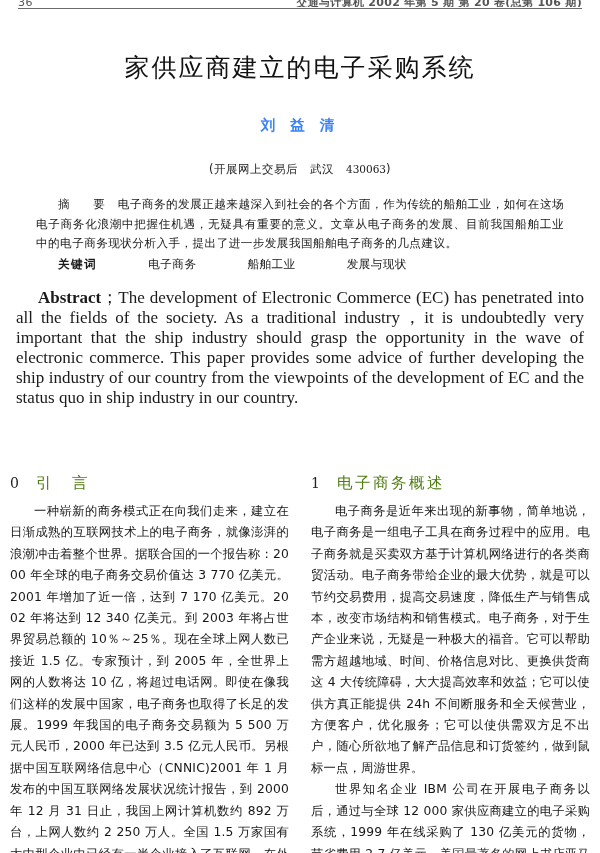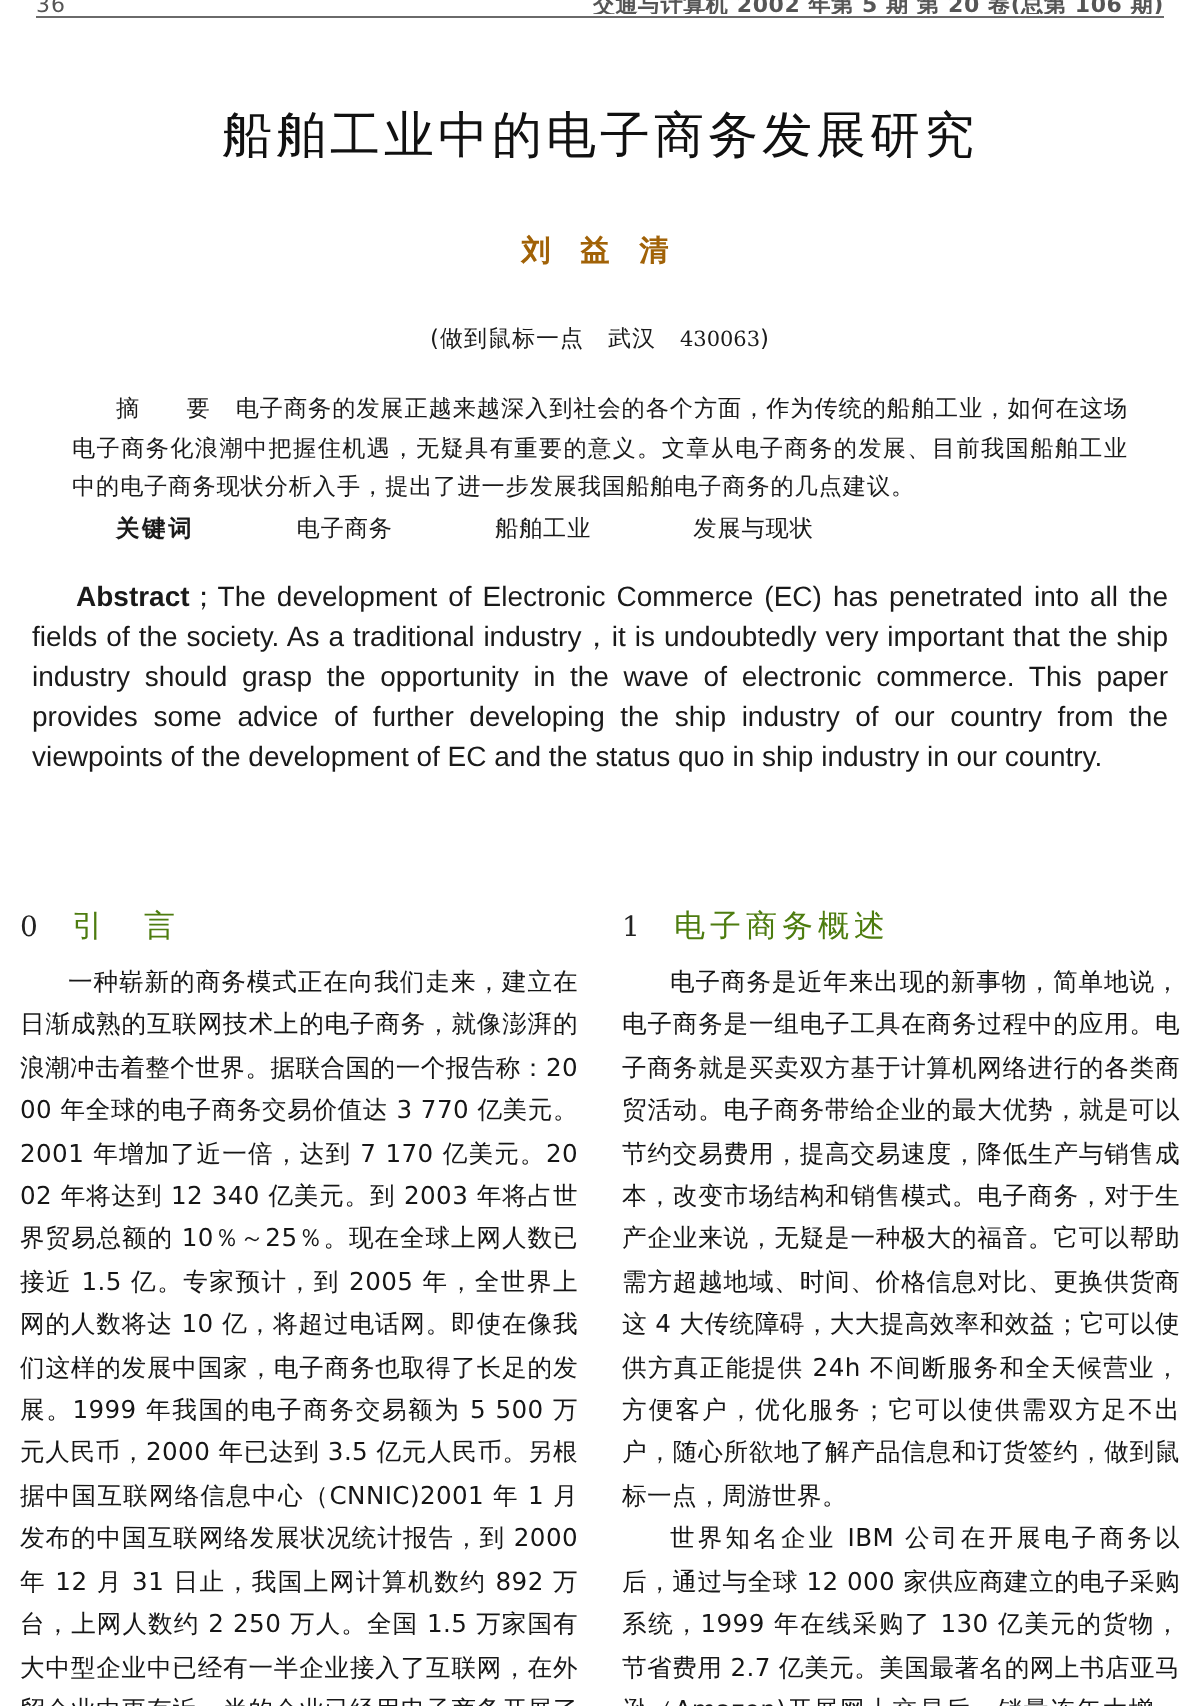--- a/index.html
+++ b/index.html
@@ -63,21 +63,21 @@
     margin: 42px 0 0 0;
     color: #111;
     font-family: "DejaVu Sans", "Liberation Sans", sans-serif;
   }
   .author {
     text-align: center;
     font-size: 14.5px;
     letter-spacing: 5px;
     font-weight: bold;
     margin: 32px 0 0 0;
-    color: #a16207;
+    color: #3b82f6;
   }
   .affiliation {
     text-align: center;
     font-size: 11.5px;
     margin: 27px 0 0 0;
     color: #1a1a1a;
     letter-spacing: .5px;
   }
   .affiliation .zip {
     font-size: 10.5px;
@@ -115,22 +115,22 @@
     padding-right: 12px;
   }
   .kw-cn .kw {
     padding-right: 12px;
     margin-left: 39px;
   }
 
   
   .abs-en {
     margin: 14px 8px 15px 8px;
-    font-family: Liberation Sans, sans-serif;
-    font-size: 14px;
+    font-family: Liberation Serif, serif;
+    font-size: 17px;
     line-height: 20px;
     text-align: justify;
     color: #1a1a1a;
   }
   .abs-en .lbl {
     font-weight: bold;
     padding-left: 22px;
   }
   .kw-en {
     margin: 12px 8px 0 8px;
@@ -194,25 +194,25 @@
 <body>
 
 <div class="page">
 
   <div class="running-head">
     <div class="folio">36</div>
     <div class="journal">交通与计算机   2002 年第 5 期  第 20 卷(总第 106 期)</div>
   </div>
   <hr class="head-rule">
 
-  <h1 class="title">船舶工业中的电子商务发展研究</h1>
+  <h1 class="title">家供应商建立的电子采购系统</h1>
 
   <div class="author">刘 益 清</div>
 
-  <div class="affiliation"><span>(做到鼠标一点　武汉　</span><span class="zip">430063</span><span>)</span></div>
+  <div class="affiliation"><span>(开展网上交易后　武汉　</span><span class="zip">430063</span><span>)</span></div>
 
   <div class="abs-block">
     <div class="abs-cn"><span class="lbl">摘　要</span><span>电子商务的发展正越来越深入到社会的各个方面，作为传统的船舶工业，如何在这场电子商务化浪潮中把握住机遇，无疑具有重要的意义。文章从电子商务的发展、目前我国船舶工业中的电子商务现状分析入手，提出了进一步发展我国船舶电子商务的几点建议。</span></div>
 
     <div class="kw-cn"><span class="lbl">关键词</span><span class="kw">电子商务</span><span class="kw">船舶工业</span><span class="kw">发展与现状</span></div>
   </div>
 
   <div class="abs-en"><span class="lbl">Abstract</span><span>；The development of Electronic Commerce (EC) has penetrated into all the fields of the society. As a traditional industry，it is undoubtedly very important that the ship industry should grasp the opportunity in the wave of electronic commerce. This paper provides some advice of further developing the ship industry of our country from the viewpoints of the development of EC and the status quo in ship industry in our country.</span></div>
 
 

